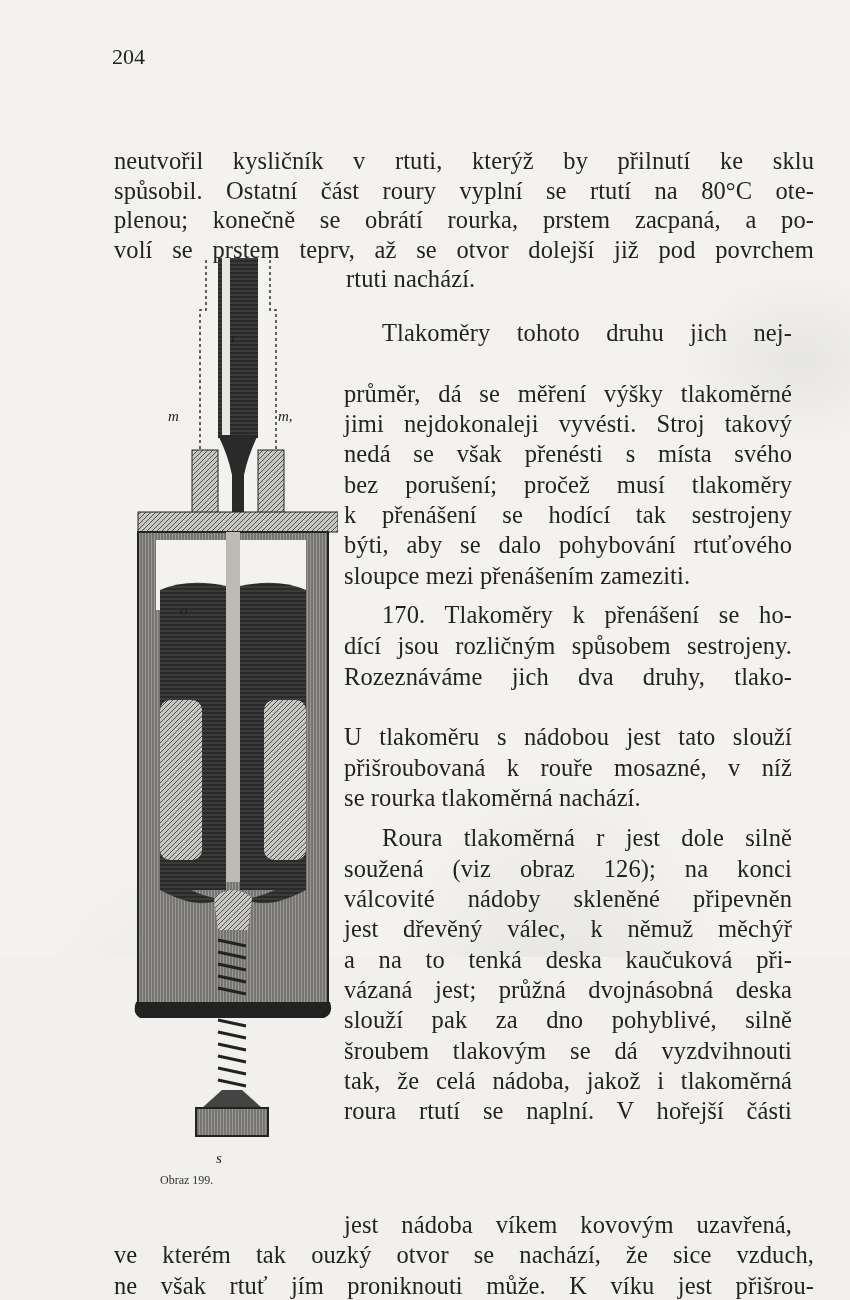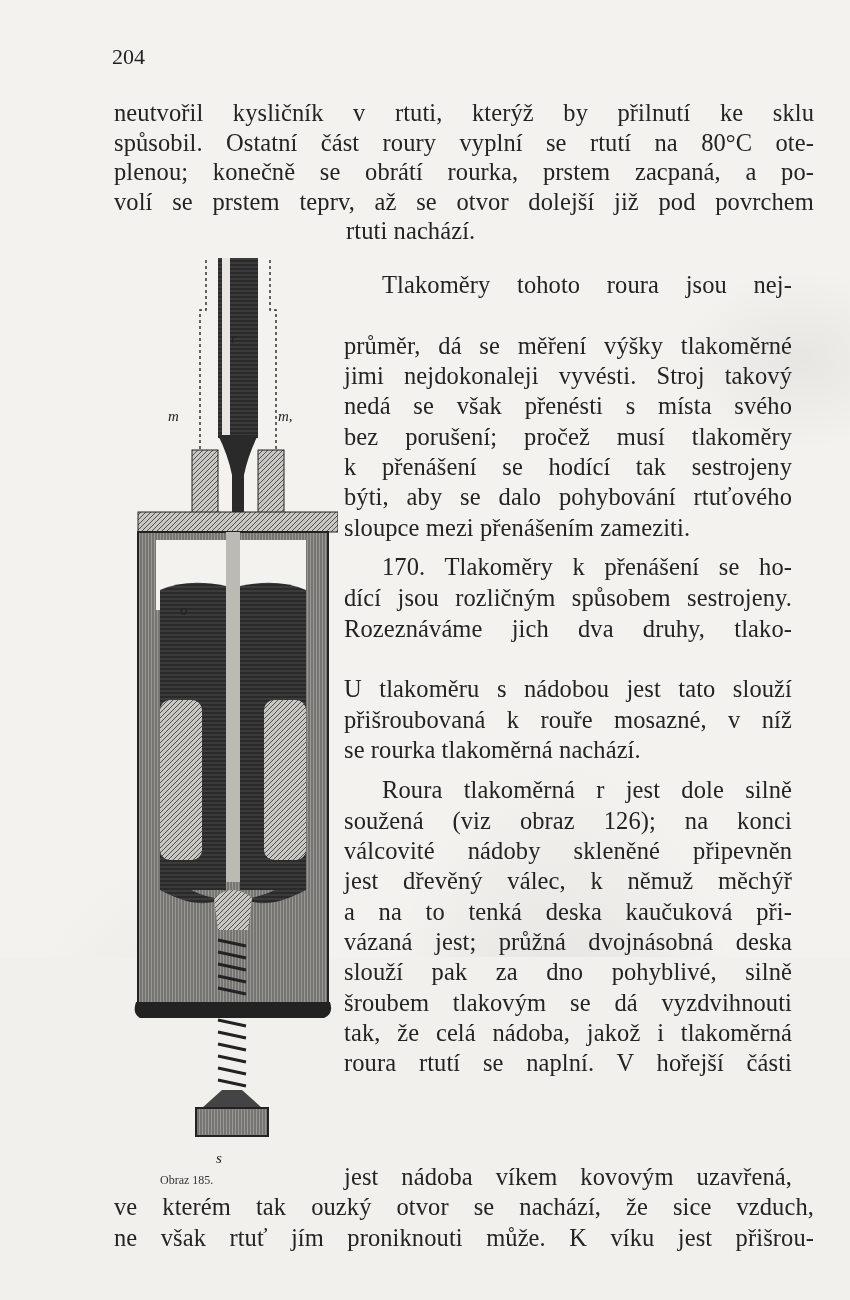--- a/index.html
+++ b/index.html
@@ -20,20 +20,21 @@
   }
   .page-number {
     position: absolute; left: 112px; top: 44px;
     font-family: "Liberation Serif", serif; font-size: 22px; color: #222;
   }
   .line {
     position: absolute; white-space: nowrap;
     font-family: "Liberation Serif", serif;
     font-size: 24.5px; line-height: 29px; color: #232323;
     letter-spacing: 0.1px;
+    margin-top: 48px;
   }
   .full { left: 114px; width: 700px; text-align: justify; text-align-last: justify; }
   .col  { left: 344px; width: 448px; text-align: justify; text-align-last: justify; }
   .lastline { text-align-last: left; }
   .indent { padding-left: 38px; box-sizing: border-box; }
   .center-run { left: 346px; }
   .caption {
     position: absolute; left: 160px; top: 1173px;
     font-family: "Liberation Serif", serif; font-size: 12px; color: #333;
   }
@@ -48,21 +49,21 @@
 
 <div class="page">
   <div class="page-number">204</div>
 
   <div class="line full" style="top:98px">neutvořil kysličník v rtuti, kterýž by přilnutí ke sklu</div>
   <div class="line full" style="top:128px">spůsobil. Ostatní část roury vyplní se rtutí na 80°C ote-</div>
   <div class="line full" style="top:157px">plenou; konečně se obrátí rourka, prstem zacpaná, a po-</div>
   <div class="line full" style="top:187px">volí se prstem teprv, až se otvor dolejší již pod povrchem</div>
   <div class="line center-run" style="top:216px">rtuti nachází.</div>
 
-  <div class="line col indent" style="top:270px">Tlakoměry tohoto roura jsou nej-</div>
+  <div class="line col indent" style="top:270px">Tlakoměry tohoto druhu jich nej-</div>
   <div class="line col" style="top:331px">průměr, dá se měření výšky tlakoměrné</div>
   <div class="line col" style="top:361px">jimi nejdokonaleji vyvésti. Stroj takový</div>
   <div class="line col" style="top:391px">nedá se však přenésti s místa svého</div>
   <div class="line col" style="top:422px">bez porušení; pročež musí tlakoměry</div>
   <div class="line col" style="top:452px">k přenášení se hodící tak sestrojeny</div>
   <div class="line col" style="top:482px">býti, aby se dalo pohybování rtuťového</div>
   <div class="line col lastline" style="top:513px">sloupce mezi přenášením zameziti.</div>
 
   <div class="line col indent" style="top:552px">170. Tlakoměry k přenášení se ho-</div>
   <div class="line col" style="top:583px">dící jsou rozličným spůsobem sestrojeny.</div>
@@ -147,14 +148,14 @@
       <path d="M94 840 L114 840 L134 858 L74 858 Z" fill="#444"></path>
       <rect x="68" y="858" width="72" height="28" fill="url(#vert)" stroke="#222" stroke-width="2"></rect>
     </svg>
     <span class="fig-label" style="left:103px; top:80px;">r</span>
     <span class="fig-label" style="left:40px; top:158px;">m</span>
     <span class="fig-label" style="left:150px; top:158px;">m,</span>
     <span class="fig-label" style="left:52px; top:352px;">o</span>
     <span class="fig-label" style="left:88px; top:900px;">s</span>
   </div>
 
-  <div class="caption">Obraz 185.</div>
+  <div class="caption">Obraz 199.</div>
 </div>
 
 </body></html>

